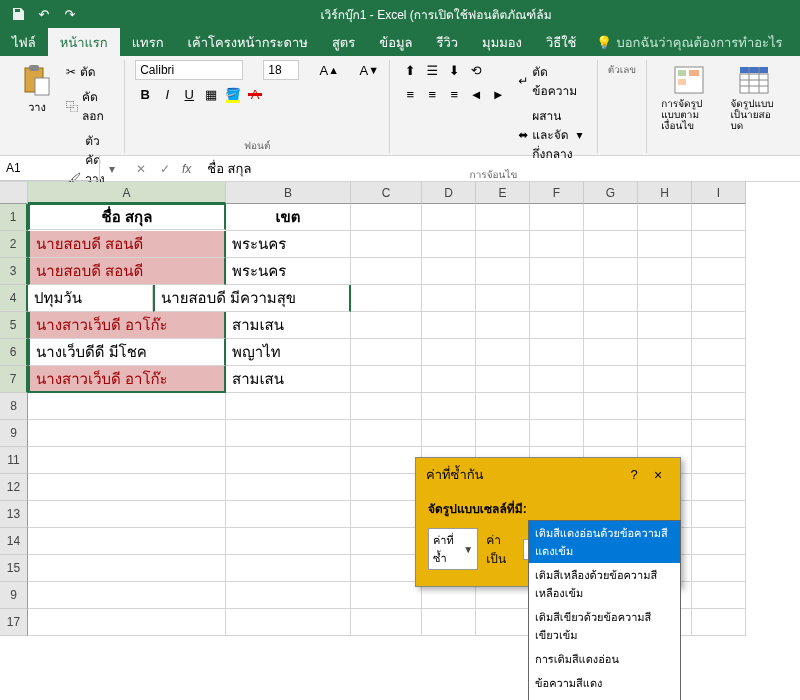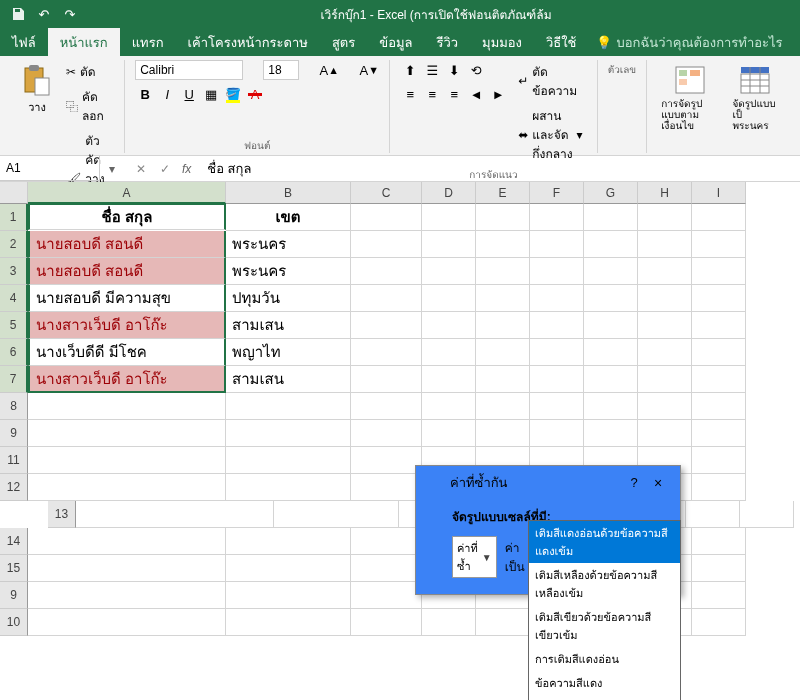--- a/index.html
+++ b/index.html
@@ -44,21 +44,21 @@
     .row-h.sel { background: #d3e0cc; border-right: 2px solid #217346; }
     .cell-row { display: flex; }
     .cell { border-right: 1px solid #d4d4d4; border-bottom: 1px solid #d4d4d4; font-size: 15px; padding: 2px 6px; display: flex; align-items: center; background: #fff; overflow: hidden; white-space: nowrap; }
     .cell.header-cell { font-weight: bold; justify-content: center; }
     .cell.highlighted { background: #e6b8b7; color: #9c0006; }
     .cell.sel-border-t { border-top: 2px solid #217346; margin-top: -1px; }
     .cell.sel-border-l { border-left: 2px solid #217346; }
     .cell.sel-border-r { border-right: 2px solid #217346; }
     .cell.sel-border-b { border-bottom: 2px solid #217346; }
     
-    .dialog { position: absolute; left: 415px; top: 283px; width: 266px; background: #3b82f6; border: 1px solid #888; box-shadow: 3px 3px 6px rgba(0,0,0,0.3); z-index: 10; padding-left: 24px; }
+    .dialog { position: absolute; left: 415px; top: 275px; width: 266px; background: #eab308; border: 1px solid #888; box-shadow: 3px 3px 6px rgba(0,0,0,0.3); z-index: 10; }
     .dialog-title { padding: 6px 10px; font-size: 13px; display: flex; align-items: center; }
     .dialog-title-text { flex: 1; }
     .dialog-close { width: 24px; text-align: center; cursor: pointer; font-size: 14px; }
     .dialog-help { width: 24px; text-align: center; cursor: pointer; }
     .dialog-body { padding: 8px 12px 16px; }
     .dialog-prompt { font-weight: bold; font-size: 12px; margin-bottom: 10px; }
     .dialog-controls { display: flex; gap: 8px; align-items: center; font-size: 12px; }
     .combo { border: 1px solid #999; padding: 2px 4px; background: #fff; display: flex; align-items: center; font-size: 11px; }
     .combo-arrow { margin-left: 4px; color: #444; font-size: 10px; }
     .combo-wide { width: 145px; position: relative; }
@@ -178,21 +178,21 @@
             <span>↵</span>
             <span>ตัดข้อความ</span>
           </div>
         <div class="rbtn-small">
             <span>⬌</span>
             <span>ผสานและจัดกึ่งกลาง</span>
             <span>▾</span>
           </div>
       </div>
     </div>
-    <div class="rgroup-label">การจัดแนว</div>
+    <div class="rgroup-label">การจัอนไข</div>
   </div>
 
   <div class="rgroup">
     <div class="rgroup-label">ตัวเลข</div>
   </div>
 
   <div class="rgroup" style="border-right:none">
     <div class="rgroup-body">
       <div class="rbtn">
         <div class="rbtn-icon">
@@ -209,21 +209,21 @@
         <div class="rbtn-icon">
             <svg width="30" height="28" viewBox="0 0 30 28">
               <rect x="1" y="1" width="28" height="6" fill="#4472c4"></rect>
               <rect x="1" y="8" width="28" height="19" fill="#fff" stroke="#888"></rect>
               <line x1="10" y1="1" x2="10" y2="27" stroke="#888"></line>
               <line x1="20" y1="1" x2="20" y2="27" stroke="#888"></line>
               <line x1="1" y1="14" x2="29" y2="14" stroke="#888"></line>
               <line x1="1" y1="20" x2="29" y2="20" stroke="#888"></line>
             </svg>
           </div>
-        <span style="font-size:10px;line-height:1.1">จัดรูปแบบเป็พระนคร</span>
+        <span style="font-size:10px;line-height:1.1">จัดรูปแบบเป็นายสอบด</span>
       </div>
     </div>
     <div class="rgroup-label"></div>
   </div>
 </div>
 
 <div class="name-fx-row">
   <div class="name-box">A1</div>
   <div class="name-dropdown">▾</div>
   <div class="fx-btns">
@@ -291,22 +291,22 @@
             <div class="cell" style="width: 54px; height: 27px;"></div>
             <div class="cell" style="width: 54px; height: 27px;"></div>
             <div class="cell" style="width: 54px; height: 27px;"></div>
             <div class="cell" style="width: 54px; height: 27px;"></div>
             <div class="cell" style="width: 54px; height: 27px;"></div>
           </div>
         </div>
         <div style="display: flex;">
           <div class="row-h sel" style="height: 27px;">4</div>
           <div class="cell-row">
+            <div class="cell" style="width: 125px; height: 27px;">ปทุมวัน</div>
             <div class="cell sel-border-l sel-border-r" style="width: 198px; height: 27px;">นายสอบดี มีความสุข</div>
-            <div class="cell" style="width: 125px; height: 27px;">ปทุมวัน</div>
             <div class="cell" style="width: 71px; height: 27px;"></div>
             <div class="cell" style="width: 54px; height: 27px;"></div>
             <div class="cell" style="width: 54px; height: 27px;"></div>
             <div class="cell" style="width: 54px; height: 27px;"></div>
             <div class="cell" style="width: 54px; height: 27px;"></div>
             <div class="cell" style="width: 54px; height: 27px;"></div>
             <div class="cell" style="width: 54px; height: 27px;"></div>
           </div>
         </div>
         <div style="display: flex;">
@@ -401,21 +401,21 @@
             <div class="cell" style="width: 71px; height: 27px;"></div>
             <div class="cell" style="width: 54px; height: 27px;"></div>
             <div class="cell" style="width: 54px; height: 27px;"></div>
             <div class="cell" style="width: 54px; height: 27px;"></div>
             <div class="cell" style="width: 54px; height: 27px;"></div>
             <div class="cell" style="width: 54px; height: 27px;"></div>
             <div class="cell" style="width: 54px; height: 27px;"></div>
           </div>
         </div>
         <div style="display: flex;">
-          <div class="row-h" style="height: 27px; margin-left: 48px;">13</div>
+          <div class="row-h" style="height: 27px;">13</div>
           <div class="cell-row">
             <div class="cell" style="width: 198px; height: 27px;"></div>
             <div class="cell" style="width: 125px; height: 27px;"></div>
             <div class="cell" style="width: 71px; height: 27px;"></div>
             <div class="cell" style="width: 54px; height: 27px;"></div>
             <div class="cell" style="width: 54px; height: 27px;"></div>
             <div class="cell" style="width: 54px; height: 27px;"></div>
             <div class="cell" style="width: 54px; height: 27px;"></div>
             <div class="cell" style="width: 54px; height: 27px;"></div>
             <div class="cell" style="width: 54px; height: 27px;"></div>
@@ -457,21 +457,21 @@
             <div class="cell" style="width: 71px; height: 27px;"></div>
             <div class="cell" style="width: 54px; height: 27px;"></div>
             <div class="cell" style="width: 54px; height: 27px;"></div>
             <div class="cell" style="width: 54px; height: 27px;"></div>
             <div class="cell" style="width: 54px; height: 27px;"></div>
             <div class="cell" style="width: 54px; height: 27px;"></div>
             <div class="cell" style="width: 54px; height: 27px;"></div>
           </div>
         </div>
         <div style="display: flex;">
-          <div class="row-h" style="height: 27px;">10</div>
+          <div class="row-h" style="height: 27px;">17</div>
           <div class="cell-row">
             <div class="cell" style="width: 198px; height: 27px;"></div>
             <div class="cell" style="width: 125px; height: 27px;"></div>
             <div class="cell" style="width: 71px; height: 27px;"></div>
             <div class="cell" style="width: 54px; height: 27px;"></div>
             <div class="cell" style="width: 54px; height: 27px;"></div>
             <div class="cell" style="width: 54px; height: 27px;"></div>
             <div class="cell" style="width: 54px; height: 27px;"></div>
             <div class="cell" style="width: 54px; height: 27px;"></div>
             <div class="cell" style="width: 54px; height: 27px;"></div>

